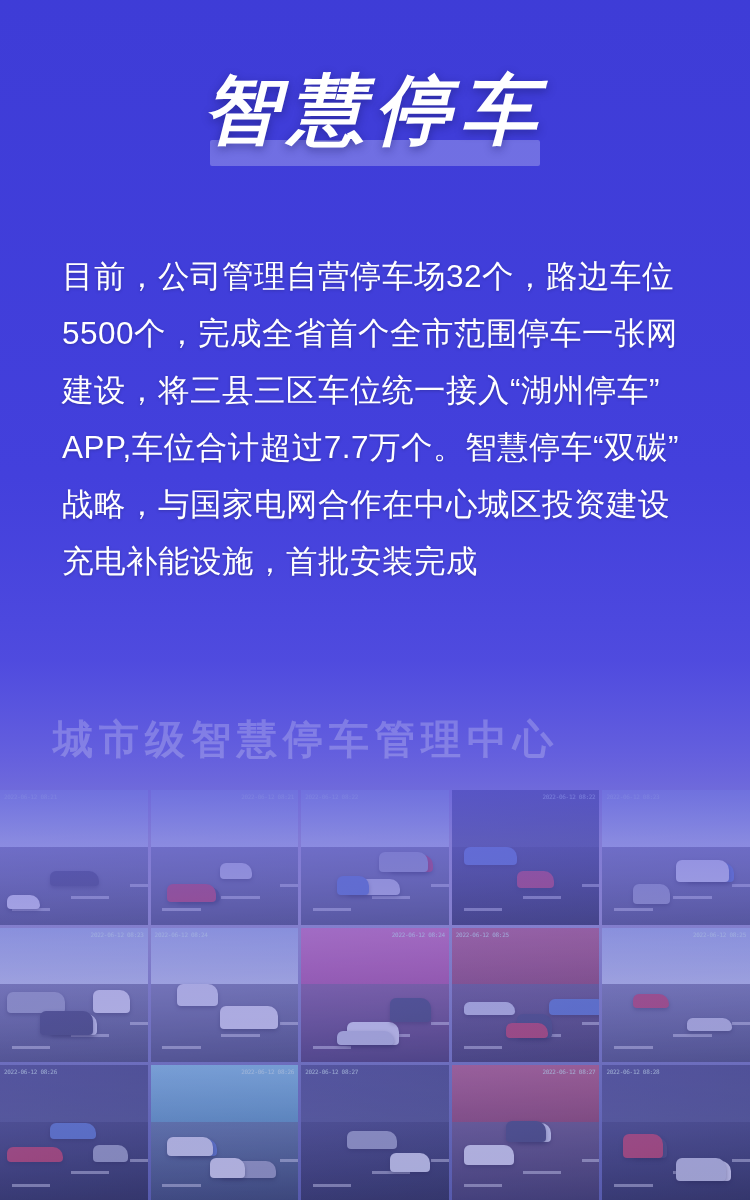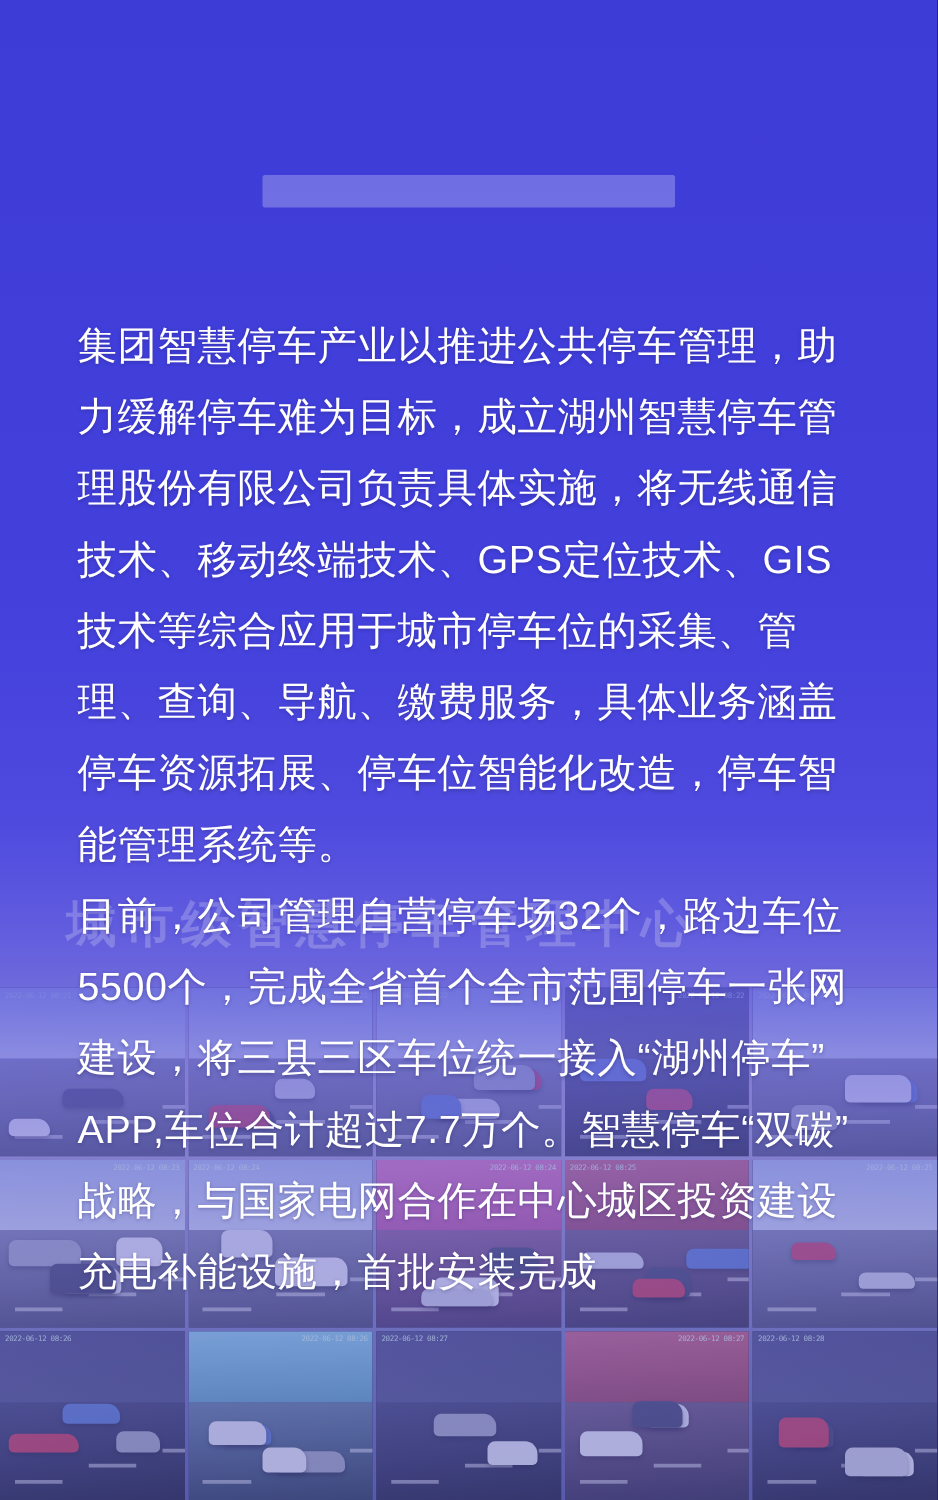--- a/index.html
+++ b/index.html
@@ -350,20 +350,20 @@
         <div class="ts">2022-06-12 08:28</div>
       </div>
     </div>
 
   <div class="wash"></div>
 
   <div class="watermark">城市级智慧停车管理中心</div>
 
   <div class="title-wrap">
     <div class="title-bar"></div>
+    <div class="title">智慧停车</div>
   </div>
 
   <div class="body-text">
-    <p>集团智慧停车产业以推进公共停车管理，助力缓解停车难为目标，成立湖州智慧停车管理股份有限公司负责具体实施，将无线通信技术、移动终端技术、GPS定位技术、GIS技术等综合应用于城市停车位的采集、管理、查询、导航、缴费服务，具体业务涵盖停车资源拓展、停车位智能化改造，停车智能管理系统等。</p>
     <p class="para-2">目前，公司管理自营停车场32个，路边车位5500个，完成全省首个全市范围停车一张网建设，将三县三区车位统一接入“湖州停车”APP,车位合计超过7.7万个。智慧停车“双碳”战略，与国家电网合作在中心城区投资建设充电补能设施，首批安装完成</p>
   </div>
 
 </div>
 
 </body></html>

